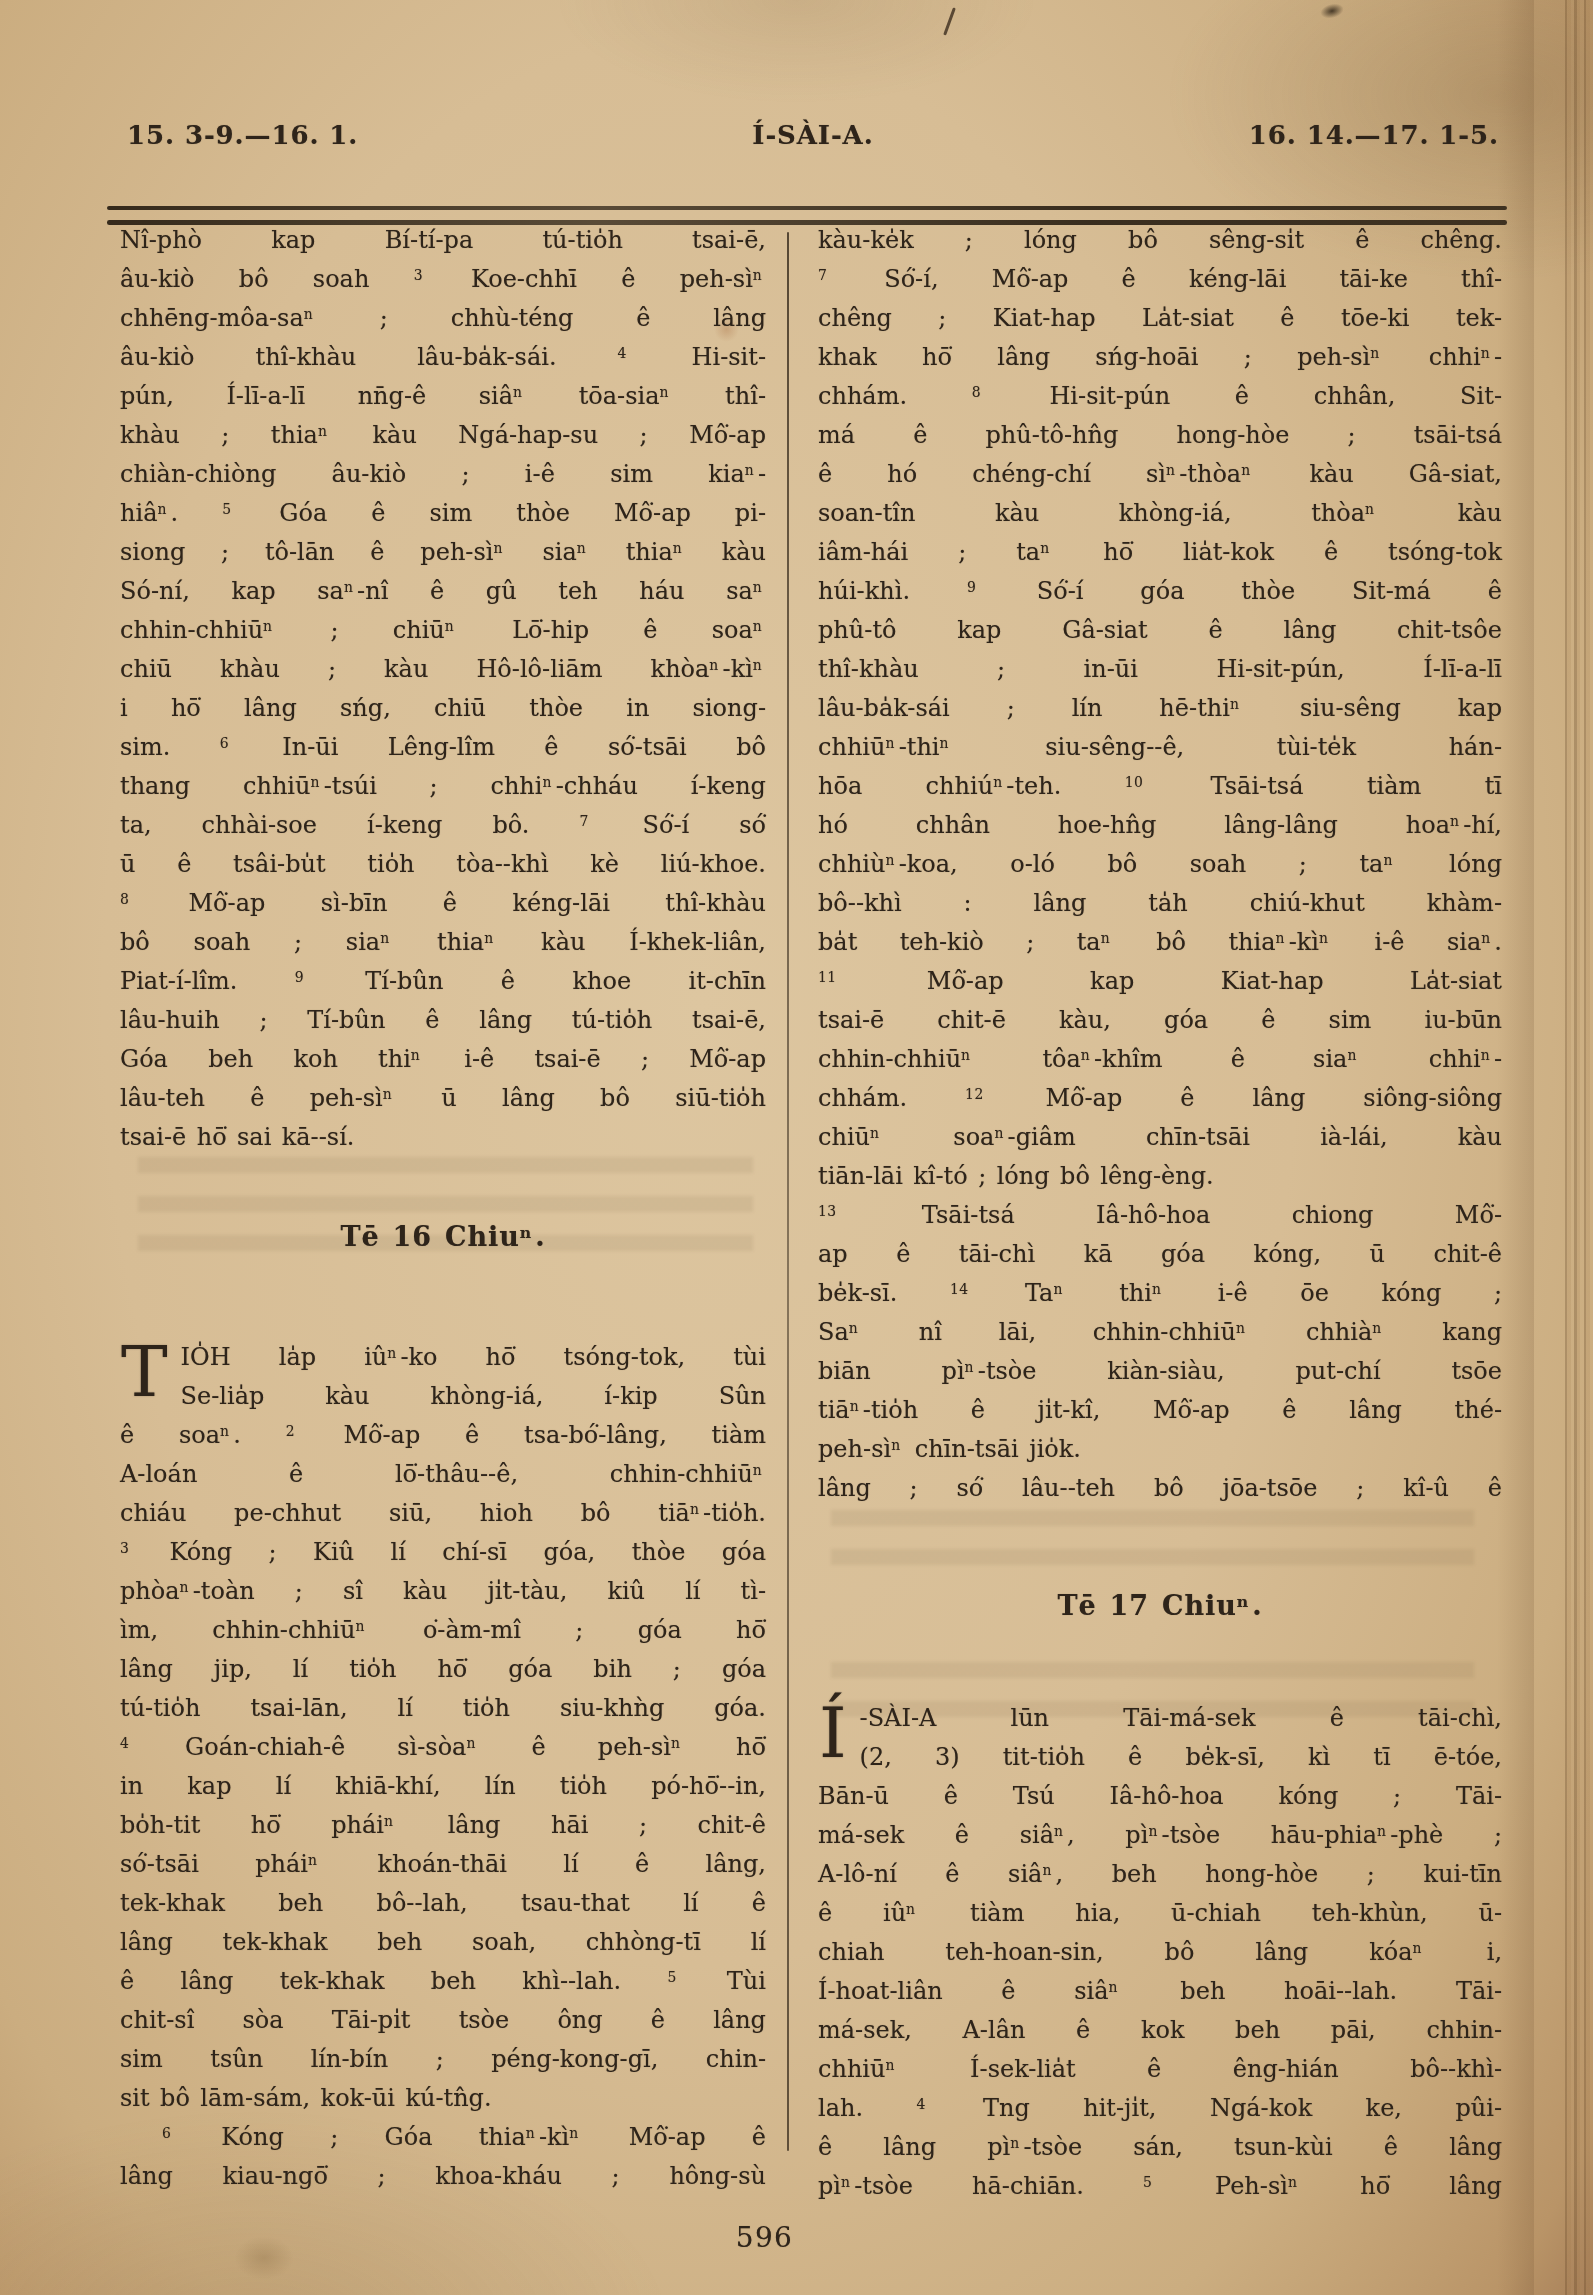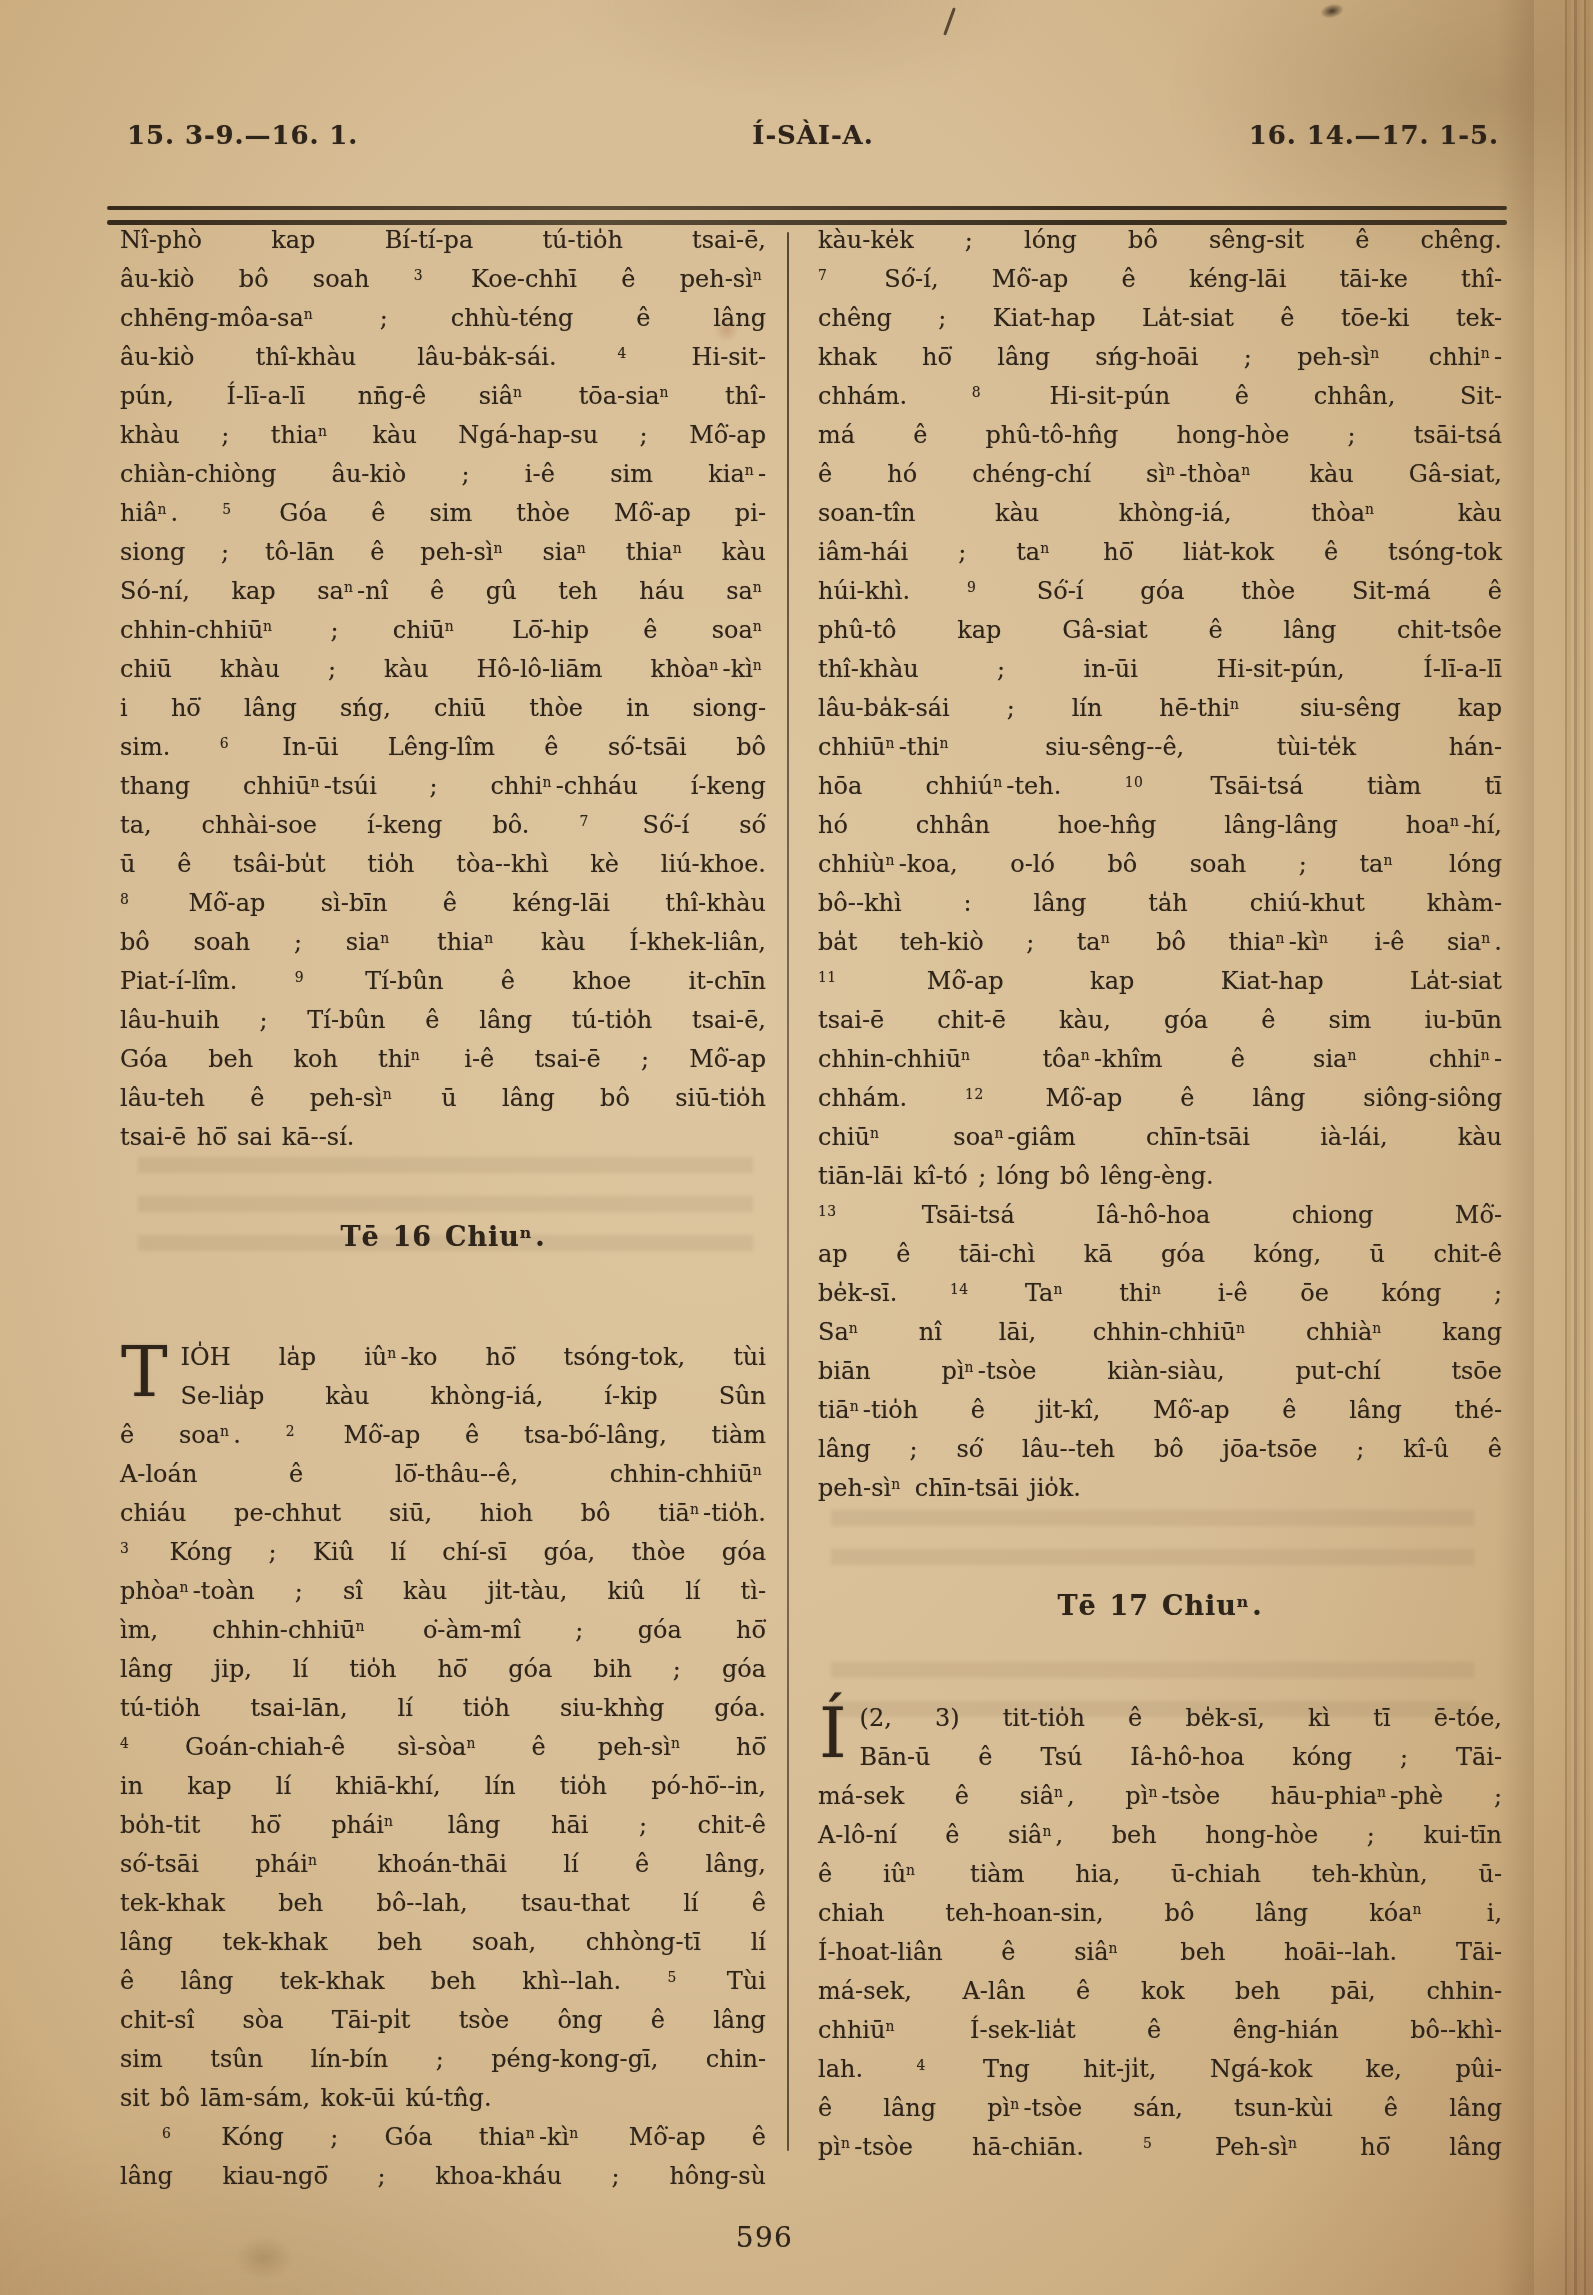--- a/index.html
+++ b/index.html
@@ -176,30 +176,31 @@
         <div class="tl">chhin-chhiū<sup>n</sup> tôa<sup>n</sup>-khîm ê sia<sup>n</sup> chhi<sup>n</sup>-</div>
         <div class="tl">chhám.  <sup>12</sup> Mô͘-ap ê lâng siông-siông</div>
         <div class="tl">chiū<sup>n</sup> soa<sup>n</sup>-giâm chīn-tsāi ià-lái, kàu</div>
         <div class="tl end">tiān-lāi kî-tó ; lóng bô lêng-èng.</div>
         <div class="tl"><sup>13</sup> Tsāi-tsá Iâ-hô-hoa chiong Mô͘-</div>
         <div class="tl">ap ê tāi-chì kā góa kóng, ū chit-ê</div>
         <div class="tl">be̍k-sī.  <sup>14</sup> Ta<sup>n</sup> thi<sup>n</sup> i-ê ōe kóng ;</div>
         <div class="tl">Sa<sup>n</sup> nî lāi, chhin-chhiū<sup>n</sup> chhià<sup>n</sup> kang</div>
         <div class="tl">biān pì<sup>n</sup>-tsòe kiàn-siàu, put-chí tsōe</div>
         <div class="tl">tiā<sup>n</sup>-tio̍h ê ji̍t-kî, Mô͘-ap ê lâng thé-</div>
+        <div class="tl end">peh-sì<sup>n</sup> chīn-tsāi jio̍k.</div>
         <div class="tl">lâng ; só͘ lâu--teh bô jōa-tsōe ; kî-û ê</div>
-        <div class="tl end">peh-sì<sup>n</sup> chīn-tsāi jio̍k.</div>
       </div>
     <div class="ch17">
       <div class="chapter-heading-wrap">
         <div class="chapter-heading">Tē 17 Chiu<sup>n</sup>.</div>
       </div>
       <div class="opening">
         <div class="dropcap">Í</div>
         <div>
+            <div class="tl">-SÀI-A lūn Tāi-má-sek ê tāi-chì,</div>
             <div class="tl">(2, 3) tit-tio̍h ê be̍k-sī, kì tī ē-tóe,</div>
           </div>
       </div>
       <div>
           <div class="tl">Bān-ū ê Tsú Iâ-hô-hoa kóng ; Tāi-</div>
           <div class="tl">má-sek ê siâ<sup>n</sup>, pì<sup>n</sup>-tsòe hāu-phia<sup>n</sup>-phè ;</div>
           <div class="tl">A-lô-ní ê siâ<sup>n</sup>, beh hong-hòe ; kui-tīn</div>
           <div class="tl">ê iû<sup>n</sup> tiàm hia, ū-chiah teh-khùn, ū-</div>
           <div class="tl">chiah teh-hoan-sin, bô lâng kóa<sup>n</sup> i,</div>
           <div class="tl">Í-hoat-liân ê siâ<sup>n</sup> beh hoāi--lah.  Tāi-</div>

